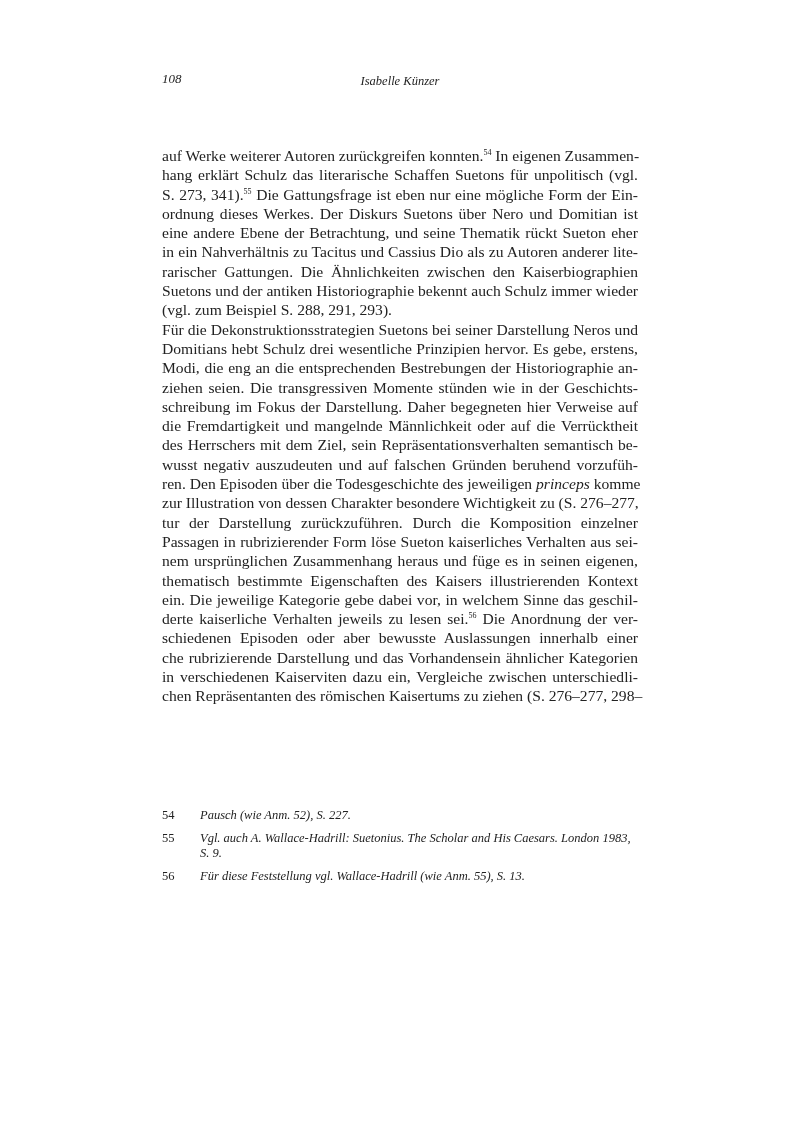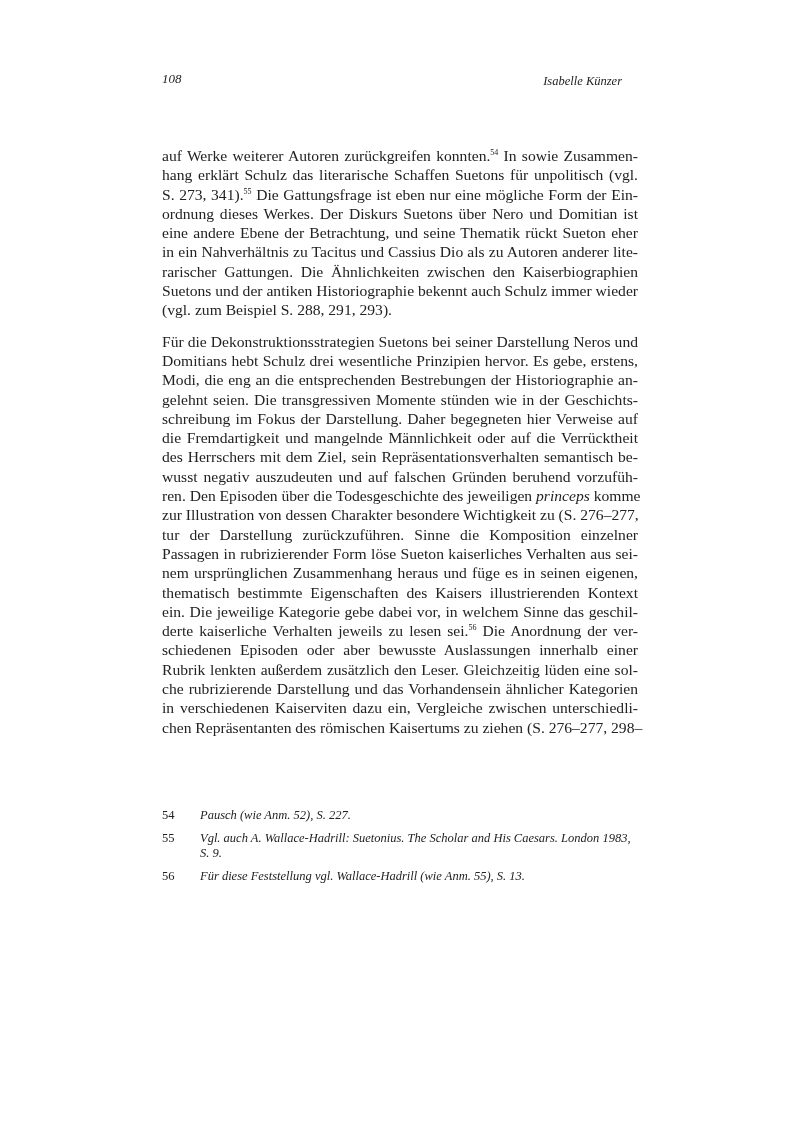--- a/index.html
+++ b/index.html
@@ -1,71 +1,70 @@
 <!DOCTYPE html>
 <html><head>
 <meta charset="utf-8">
 <style>
   html, body { margin: 0; padding: 0; background: #ffffff; }
   body { width: 799px; height: 1131px; position: relative; overflow: hidden;
          font-family: "Liberation Serif", "DejaVu Serif", serif; color: #222; }
   .running-head { position: absolute; top: 71px; left: 162px; width: 476px; height: 20px; font-style: italic; }
   .page-number { position: absolute; left: 0; top: 0; font-size: 13px; }
-  .running-title { position: absolute; left: 0; right: 16px; top: 3px; text-align: right; font-size: 12.5px; }
+  .running-title { position: absolute; left: 0; right: 0; top: 3px; text-align: center; font-size: 12.5px; }
   .body-text { position: absolute; top: 146px; left: 162px; width: 476px; }
   .para { margin: 0; font-size: 15.6px; line-height: 19.3px; text-align: justify; hyphens: manual; }
-  .para + .para { margin-top: 12px; }
+  .para + .para { margin-top: 0; }
   .line { display: block; text-align: justify; text-align-last: justify; white-space: nowrap; height: 19.3px; }
   .line.last { text-align-last: left; font-family: Liberation Serif, serif; }
   sup { font-size: 8px; line-height: 0; vertical-align: 6px; }
   em { }
   .footnotes { position: absolute; top: 808px; left: 162px; width: 476px; }
   .fn { display: flex; font-size: 12.5px; line-height: 15.5px; margin-bottom: 7px; }
   .fn-num { width: 38px; flex: none; }
   .fn-text { flex: 1; font-style: italic; }
 </style>
 </head>
 <body>
 
 <div class="running-head">
   <span class="page-number">108</span>
   <div class="running-title">Isabelle Künzer</div>
 </div>
 
 <div class="body-text">
   <p class="para">
-    <span class="line"><span>auf Werke weiterer Autoren zurückgreifen konnten.</span><sup>54</sup><span> In sowie Zusammen-</span></span>
+    <span class="line"><span>auf Werke weiterer Autoren zurückgreifen konnten.</span><sup>54</sup><span> In eigenen Zusammen-</span></span>
     <span class="line">hang erklärt Schulz das literarische Schaffen Suetons für unpolitisch (vgl.</span>
     <span class="line"><span>S. 273, 341).</span><sup>55</sup><span> Die Gattungsfrage ist eben nur eine mögliche Form der Ein-</span></span>
     <span class="line">ordnung dieses Werkes. Der Diskurs Suetons über Nero und Domitian ist</span>
     <span class="line">eine andere Ebene der Betrachtung, und seine Thematik rückt Sueton eher</span>
     <span class="line">in ein Nahverhältnis zu Tacitus und Cassius Dio als zu Autoren anderer lite-</span>
     <span class="line">rarischer Gattungen. Die Ähnlichkeiten zwischen den Kaiserbiographien</span>
     <span class="line">Suetons und der antiken Historiographie bekennt auch Schulz immer wieder</span>
     <span class="line last">(vgl. zum Beispiel S. 288, 291, 293).</span>
   </p>
   <p class="para">
     <span class="line">Für die Dekonstruktionsstrategien Suetons bei seiner Darstellung Neros und</span>
     <span class="line">Domitians hebt Schulz drei wesentliche Prinzipien hervor. Es gebe, erstens,</span>
     <span class="line">Modi, die eng an die entsprechenden Bestrebungen der Historiographie an-</span>
-    <span class="line">gelehnt seien. Die transgressiven Momente stünden wie in der Geschichts-</span>
+    <span class="line">ziehen seien. Die transgressiven Momente stünden wie in der Geschichts-</span>
     <span class="line">schreibung im Fokus der Darstellung. Daher begegneten hier Verweise auf</span>
     <span class="line">die Fremdartigkeit und mangelnde Männlichkeit oder auf die Verrücktheit</span>
     <span class="line">des Herrschers mit dem Ziel, sein Repräsentationsverhalten semantisch be-</span>
     <span class="line">wusst negativ auszudeuten und auf falschen Gründen beruhend vorzufüh-</span>
     <span class="line"><span>ren. Den Episoden über die Todesgeschichte des jeweiligen </span><em>princeps</em><span> komme</span></span>
     <span class="line">zur Illustration von dessen Charakter besondere Wichtigkeit zu (S. 276–277,</span>
-    <span class="line">tur der Darstellung zurückzuführen. Sinne die Komposition einzelner</span>
+    <span class="line">tur der Darstellung zurückzuführen. Durch die Komposition einzelner</span>
     <span class="line">Passagen in rubrizierender Form löse Sueton kaiserliches Verhalten aus sei-</span>
     <span class="line">nem ursprünglichen Zusammenhang heraus und füge es in seinen eigenen,</span>
     <span class="line">thematisch bestimmte Eigenschaften des Kaisers illustrierenden Kontext</span>
     <span class="line">ein. Die jeweilige Kategorie gebe dabei vor, in welchem Sinne das geschil-</span>
     <span class="line"><span>derte kaiserliche Verhalten jeweils zu lesen sei.</span><sup>56</sup><span> Die Anordnung der ver-</span></span>
     <span class="line">schiedenen Episoden oder aber bewusste Auslassungen innerhalb einer</span>
-    <span class="line">Rubrik lenkten außerdem zusätzlich den Leser. Gleichzeitig lüden eine sol-</span>
     <span class="line">che rubrizierende Darstellung und das Vorhandensein ähnlicher Kategorien</span>
     <span class="line">in verschiedenen Kaiserviten dazu ein, Vergleiche zwischen unterschiedli-</span>
     <span class="line">chen Repräsentanten des römischen Kaisertums zu ziehen (S. 276–277, 298–</span>
   </p>
 </div>
 
 <div class="footnotes">
   <div class="fn">
     <span class="fn-num">54</span>
     <span class="fn-text">Pausch (wie Anm. 52), S. 227.</span>

